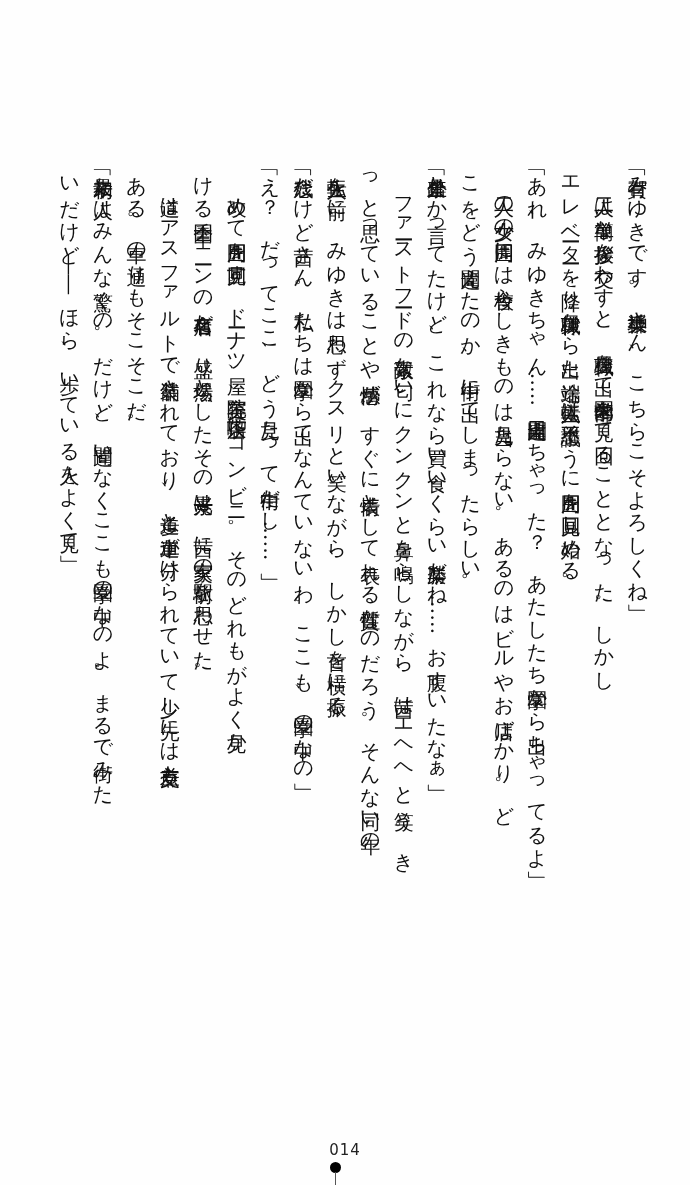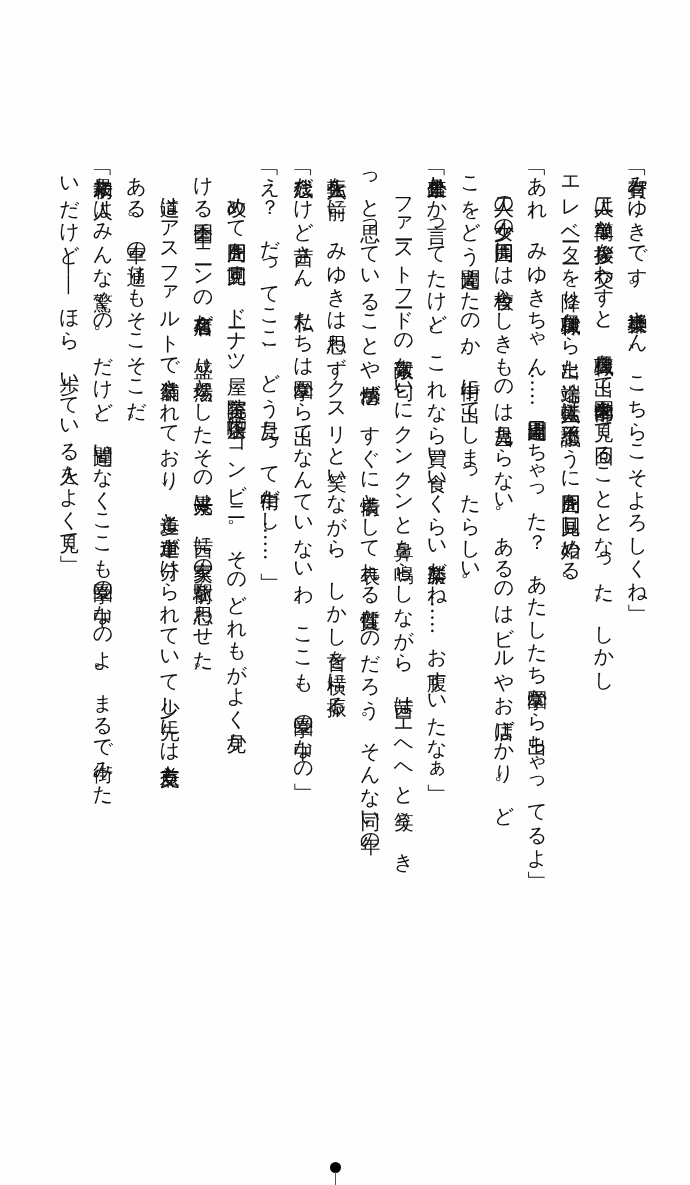--- a/index.html
+++ b/index.html
@@ -61,15 +61,16 @@
     <span class="col">「残念だけど茜さん。私たちは学園から出てなんていないわ。ここも、学園の中なの」</span>
     <span class="col">「え？　だってここ、どう見たって街中だし……」</span>
     <span class="col">　改めて周囲を見回す。ドーナツ屋、美容院、喫茶店にコンビニ。そのどれもがよく見か</span>
     <span class="col">ける全国チェーンの有名店だ。盛り場然としたその光景は、茜に実家の駅前を思わせた。</span>
     <span class="col">　道はアスファルトで舗装されており、歩道と車道が分けられていて少し先には交差点も</span>
     <span class="col">ある。車の通りもそこそこだ。</span>
     <span class="col">「最初来た人はみんな驚くの。だけど、間違いなくここも学園の中なのよ。まるで街みた</span>
     <span class="col">いだけど――ほら、歩いている人をよく見て」</span>
   </div>
 
+  <div class="folio">014</div>
   <div class="dot"></div>
   <div class="dot-stem"></div>
 </div>
 
 </body></html>

